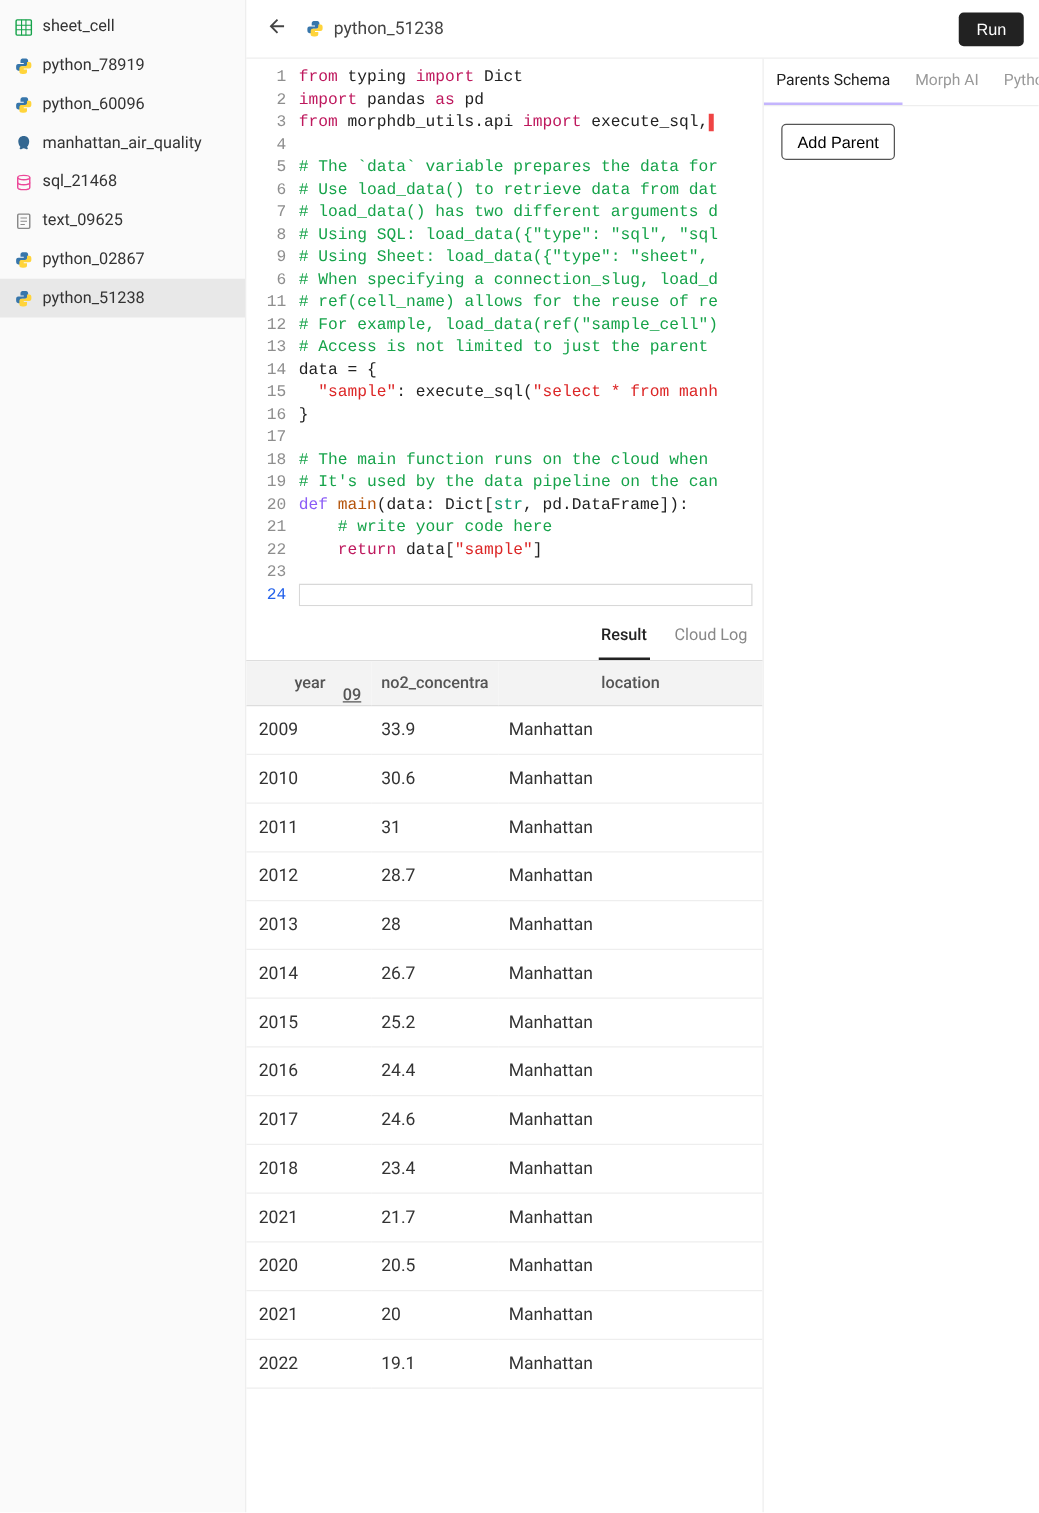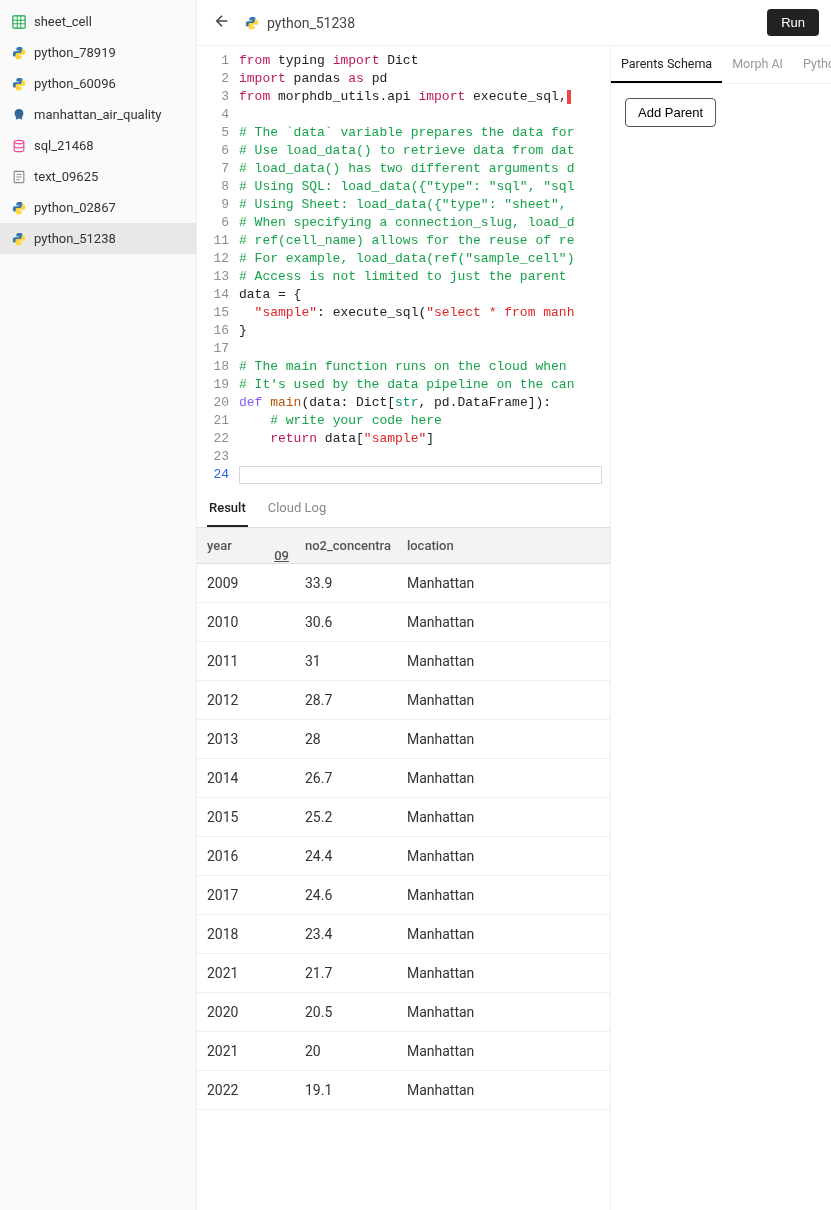--- a/index.html
+++ b/index.html
@@ -97,28 +97,29 @@
 .tk-com { color: #16a34a; }
 .tk-fn { color: #b45309; }
 .tk-builtin { color: #059669; text-align: center; }
 .error-sq { background:#ef4444; display:inline-block; width:4px; height:14px; vertical-align:middle;}
 .tabs {
   display: flex;
   border-bottom: 1px solid #ddd;
   margin-top: 6px;
   padding: 0 10px;
   gap: 18px;
+  justify-content: flex-end;
 }
 .tab { padding: 10px 2px; cursor: pointer; color: #888; font-size:13px;}
 .tab.active { color: #222; border-bottom: 2px solid #222; font-weight:500;}
 .table-wrap { flex: 1; overflow: hidden; }
 table { border-collapse: collapse; width: 100%; }
 th {
   background: #f3f3f3;
-  text-align: left;
+  text-align: center;
   padding: 10px 8px;
   font-weight: 500;
   color: #555;
   border-bottom: 1px solid #ddd;
   position: relative;
   font-size:13px;
 }
 .sort-ind { position:absolute; right:8px; top:20px; font-size:13px; text-decoration: underline; color:#555;}
 td {
   padding: 11px 8px;
@@ -128,21 +129,21 @@
 }
 th:first-child, td:first-child { padding-left: 10px; }
 .right-panel {
   width: 220px;
   flex-shrink: 0;
   display: flex;
   flex-direction: column;
 }
 .rp-tabs { display:flex; border-bottom:1px solid #eee; overflow:hidden; white-space:nowrap;}
 .rp-tab { padding:10px 10px; font-size:12.5px; color:#999; cursor:pointer;}
-.rp-tab.active { color:#222; border-bottom:2px solid #000000;}
+.rp-tab.active { color:#222; border-bottom:2px solid #c4b5fd;}
 .rp-body { padding: 14px; }
 .add-parent {
   border: 1px solid #555;
   background: #fff;
   padding: 6px 12px;
   border-radius: 4px;
   font-size: 13px;
   cursor: pointer;
 }
 .col-year { width: 100px; }

